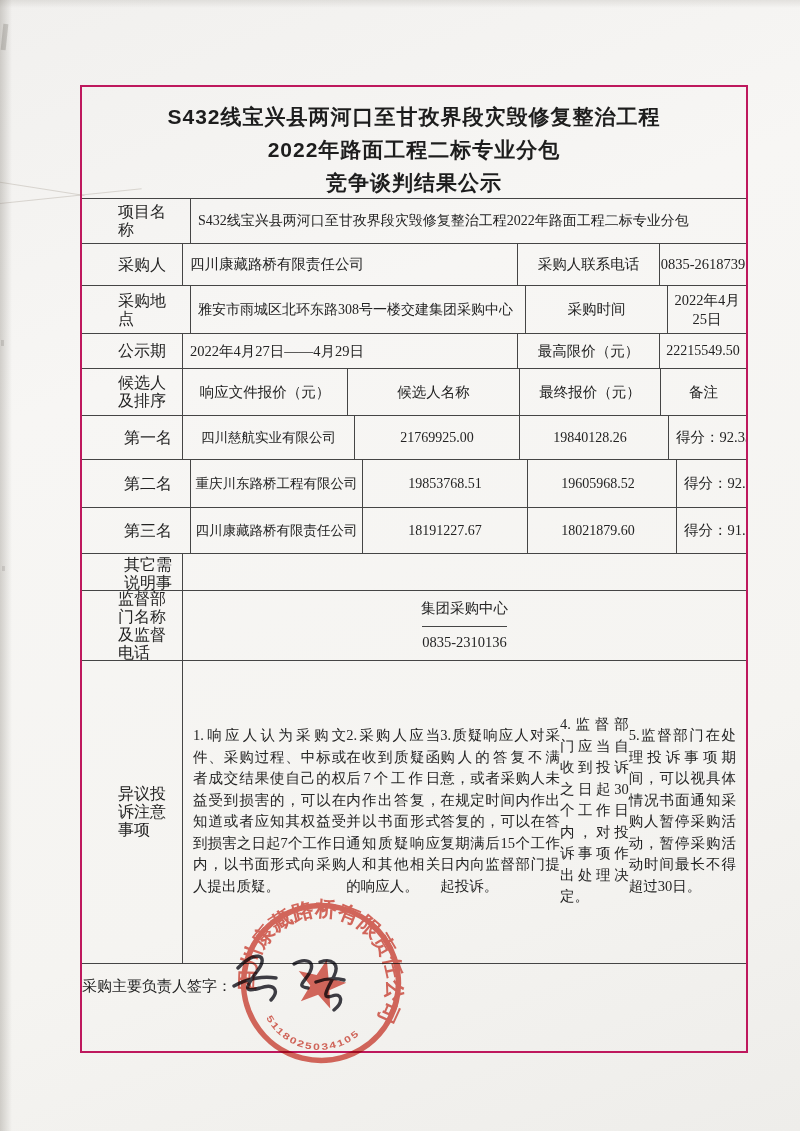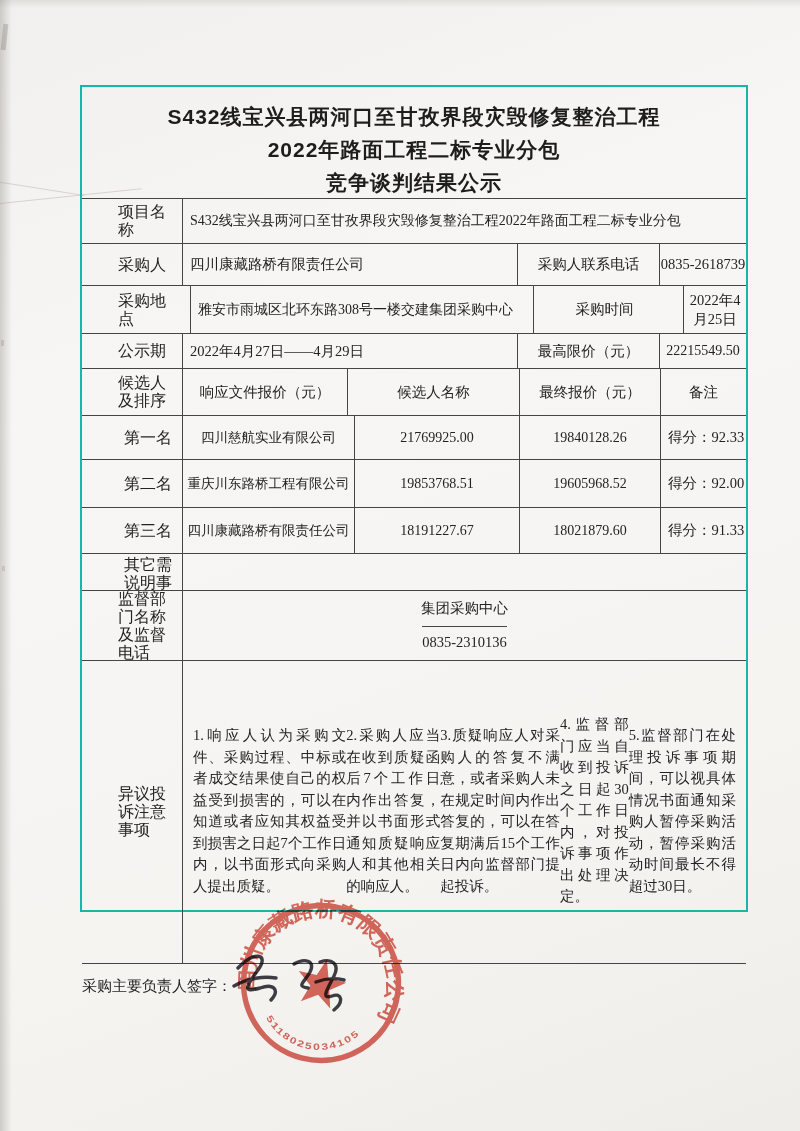--- a/index.html
+++ b/index.html
@@ -17,34 +17,34 @@
     background:linear-gradient(180deg,rgba(120,115,105,.15),rgba(120,115,105,0));}
   .fold-line{position:absolute;background:rgba(150,140,125,.30);height:1px;}
   .fold-1{left:-8px;top:196px;width:150px;transform:rotate(-6deg);}
   .fold-2{left:-5px;top:188px;width:90px;transform:rotate(9deg);}
   .speck{position:absolute;background:rgba(90,85,75,.45);}
   .speck-1{left:2px;top:24px;width:5px;height:26px;transform:rotate(6deg);opacity:.5;}
   .speck-2{left:1px;top:340px;width:3px;height:6px;opacity:.4;}
   .speck-3{left:2px;top:566px;width:3px;height:5px;opacity:.35;}
 
   
-  .doc-table{position:absolute;left:80px;top:85px;width:668px;height:827px;
-    border:2px solid #14b8a6;box-sizing:border-box;}
+  .doc-table{position:absolute;left:80px;top:85px;width:668px;height:968px;
+    border:2px solid #be185d;box-sizing:border-box;}
   .t-row{display:flex;box-sizing:border-box;border-top:1.5px solid #454545;}
   .cell{box-sizing:border-box;overflow:hidden;display:flex;align-items:center;}
   .cell + .cell{border-left:1.5px solid #454545;}
   .label-cell{width:68px;flex:0 0 68px;padding:2px 4px;line-height:18px;font-size:16px;margin-left:32px;}
   .grow{flex:1 1 auto;}
   .center{justify-content:center;text-align:center;}
   .top-align{align-items:flex-start;text-align:center;}
   .fs14{font-size:14px;}
   .fs145{font-size:14.5px;}
   .fs135{font-size:13.5px;}
   .pad-l{padding-left:7px;}
-  .nowrap{white-space:nowrap;}
+  .nowrap{white-space:nowrap;margin-left:8px;}
 
   .title-block{height:111px;display:flex;flex-direction:column;align-items:center;justify-content:center;padding-top:14px;box-sizing:border-box;}
   .title-line{font-family:"Liberation Sans","DejaVu Sans",sans-serif;font-weight:bold;
     font-size:21px;line-height:33px;letter-spacing:1px;color:#1d1d1d;}
 
   .w335{width:335px;flex:0 0 335px;}
   .w142{width:142px;flex:0 0 142px;}
   .w172{width:172px;flex:0 0 172px;}
   .w165{width:165px;flex:0 0 165px;}
   .w141{width:141px;flex:0 0 141px;}
@@ -88,21 +88,21 @@
       <div class="cell grow pad-l fs14 nowrap">S432线宝兴县两河口至甘孜界段灾毁修复整治工程2022年路面工程二标专业分包</div>
     </div>
 
     <div class="t-row" style="height:42px;">
       <div class="cell label-cell">采购人</div>
       <div class="cell w335 pad-l fs145">四川康藏路桥有限责任公司</div>
       <div class="cell w142 center fs145">采购人联系电话</div>
       <div class="cell grow center fs145">0835-2618739</div>
     </div>
 
-    <div class="t-row" style="height:48px;gap:8px;">
+    <div class="t-row" style="height:48px;">
       <div class="cell label-cell">采购地点</div>
       <div class="cell w335 pad-l fs14 nowrap">雅安市雨城区北环东路308号一楼交建集团采购中心</div>
       <div class="cell w142 center fs145">采购时间</div>
       <div class="cell grow center fs145">2022年4月25日</div>
     </div>
 
     <div class="t-row" style="height:35px;">
       <div class="cell label-cell">公示期</div>
       <div class="cell w335 pad-l fs145">2022年4月27日——4月29日</div>
       <div class="cell w142 center fs145">最高限价（元）</div>

